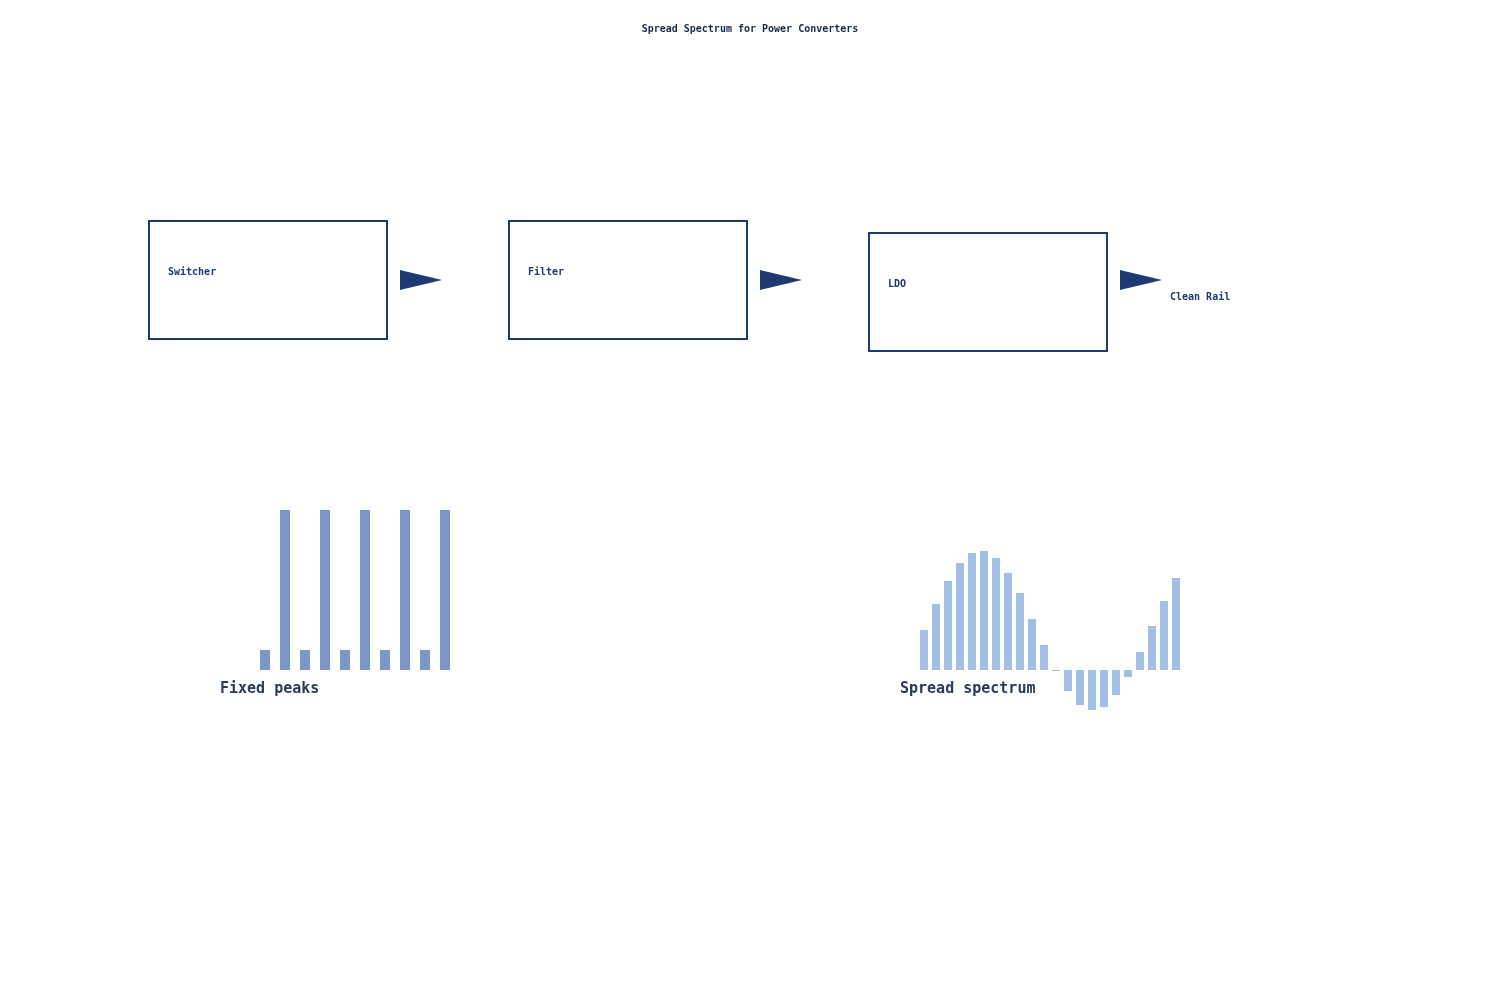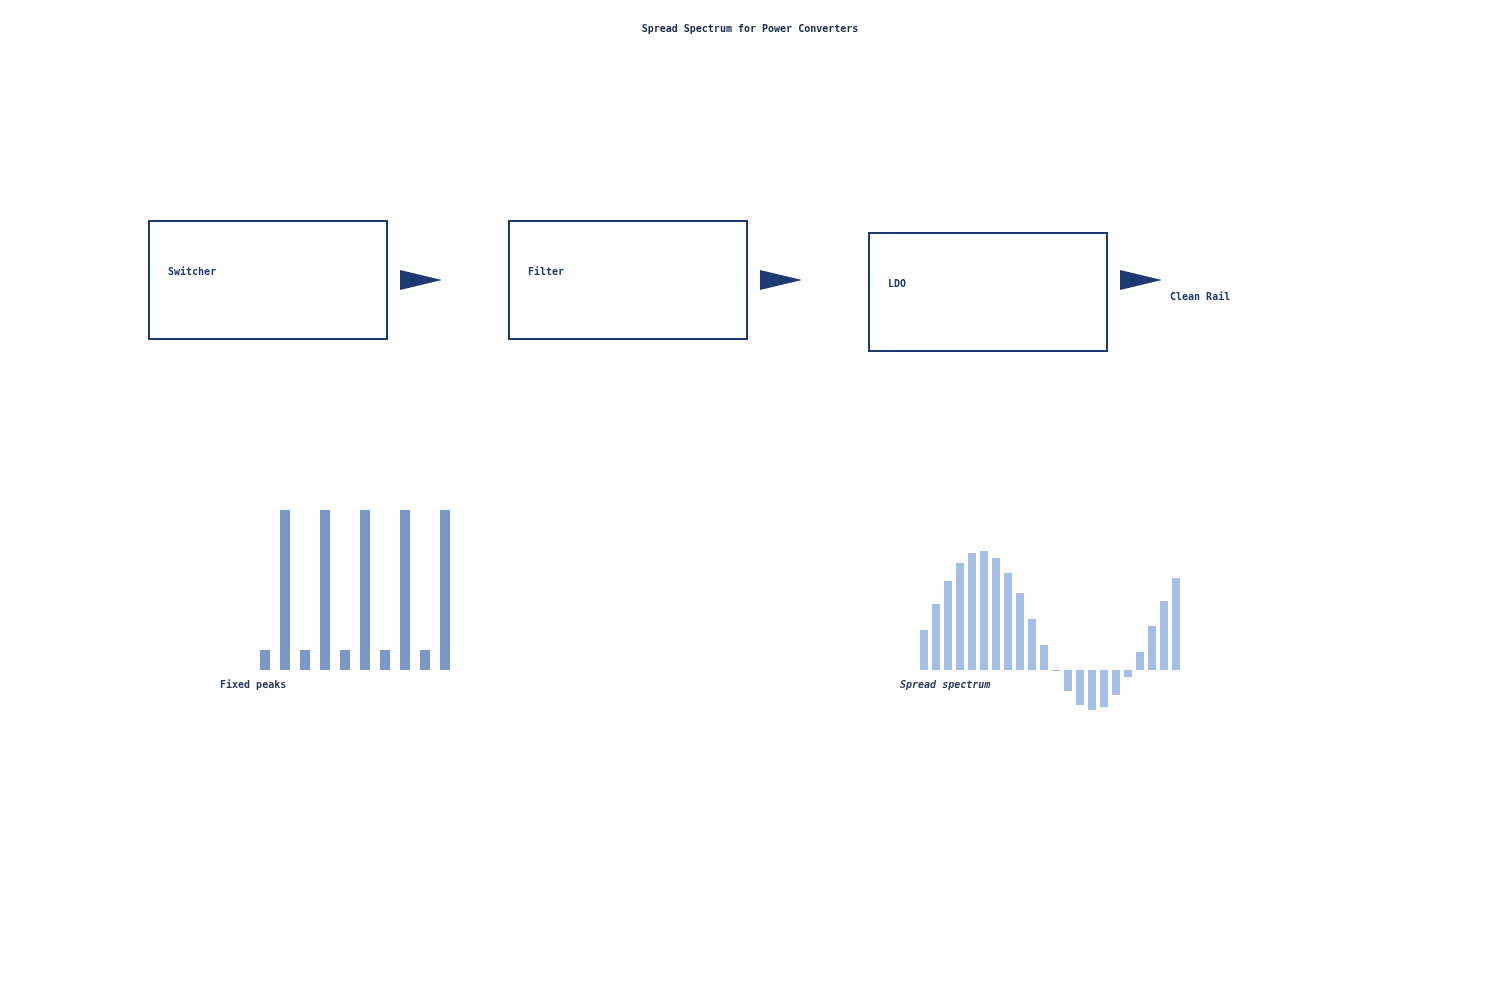--- a/index.html
+++ b/index.html
@@ -11,21 +11,21 @@
            background: #ffffff; box-sizing: content-box; margin-left: 8px; }
   .block-label { position: absolute; left: 18px; top: 44px; font-size: 10px; font-weight: bold;
                  color: #1f3a73; }
   .arrow { position: absolute; width: 0; height: 0; border-top: 10px solid transparent;
            border-bottom: 10px solid transparent; border-left: 42px solid #1f3a73; }
   .output-label { position: absolute; font-size: 10px; font-weight: bold; color: #1f3a73; }
   .chart { position: absolute; }
   .bar { position: absolute; }
   .bar.fixed { background: #7b98c9; }
   .bar.spread { background: #a3bfe6; }
-  .caption { position: absolute; font-size: 10px; font-weight: bold; color: #2b3a5c; }
+  .caption { position: absolute; font-size: 15px; font-weight: bold; color: #2b3a5c; }
 </style>
 </head>
 <body>
 
 <div class="title">Spread Spectrum for Power Converters</div>
 
 <div class="block" style="left:140px; top:220px;">
   <span class="block-label">Switcher</span>
 </div>
 <div class="arrow" style="left:400px; top:270px;"></div>
@@ -72,13 +72,13 @@
     <div class="bar spread" style="left: 1076px; width: 8px; height: 35px; top: 670px;"></div>
     <div class="bar spread" style="left: 1088px; width: 8px; height: 40px; top: 670px;"></div>
     <div class="bar spread" style="left: 1100px; width: 8px; height: 37px; top: 670px;"></div>
     <div class="bar spread" style="left: 1112px; width: 8px; height: 25px; top: 670px;"></div>
     <div class="bar spread" style="left: 1124px; width: 8px; height: 7px; top: 670px;"></div>
     <div class="bar spread" style="left: 1136px; width: 8px; height: 18px; top: 652px;"></div>
     <div class="bar spread" style="left: 1148px; width: 8px; height: 44px; top: 626px;"></div>
     <div class="bar spread" style="left: 1160px; width: 8px; height: 69px; top: 601px;"></div>
     <div class="bar spread" style="left: 1172px; width: 8px; height: 92px; top: 578px;"></div>
   </div>
-<span class="caption" style="left:900px; top:679px;font-style:italic;">Spread spectrum</span>
+<span class="caption" style="left:900px; top:679px;">Spread spectrum</span>
 
 </body></html>

